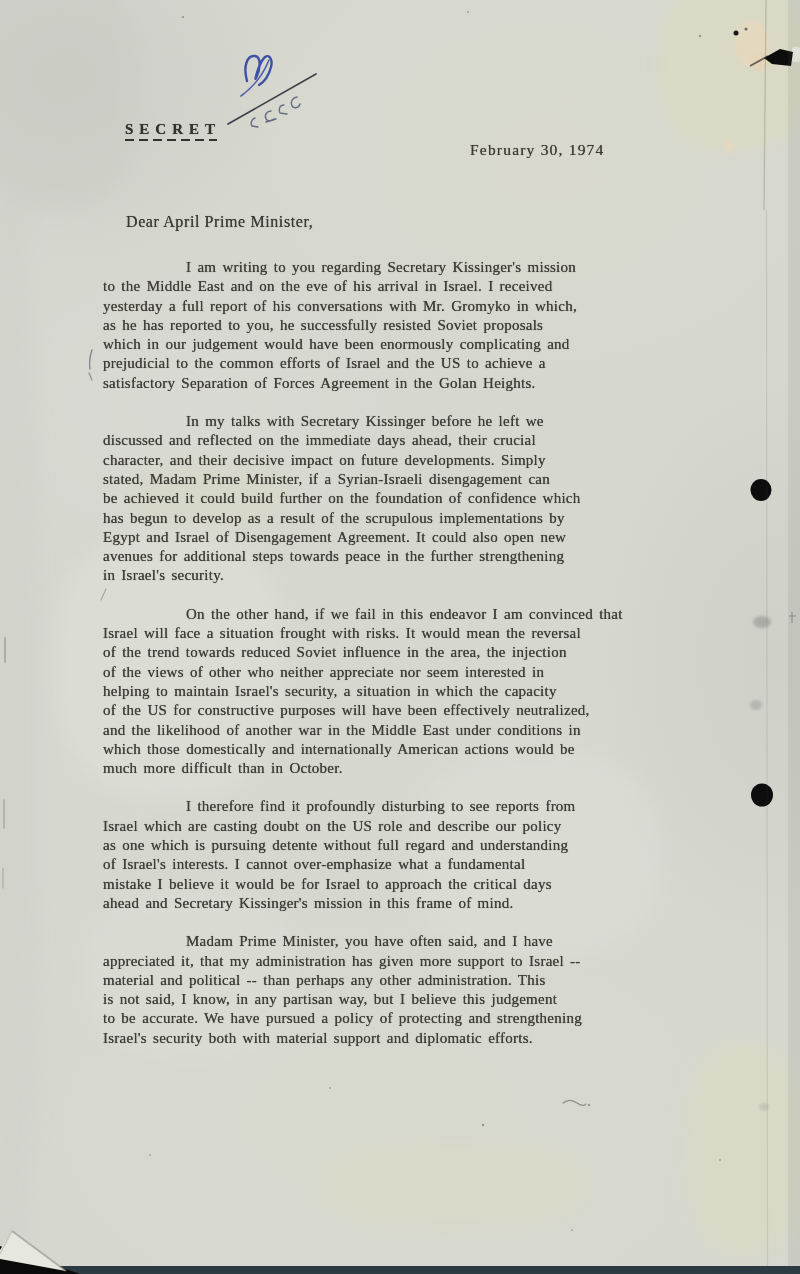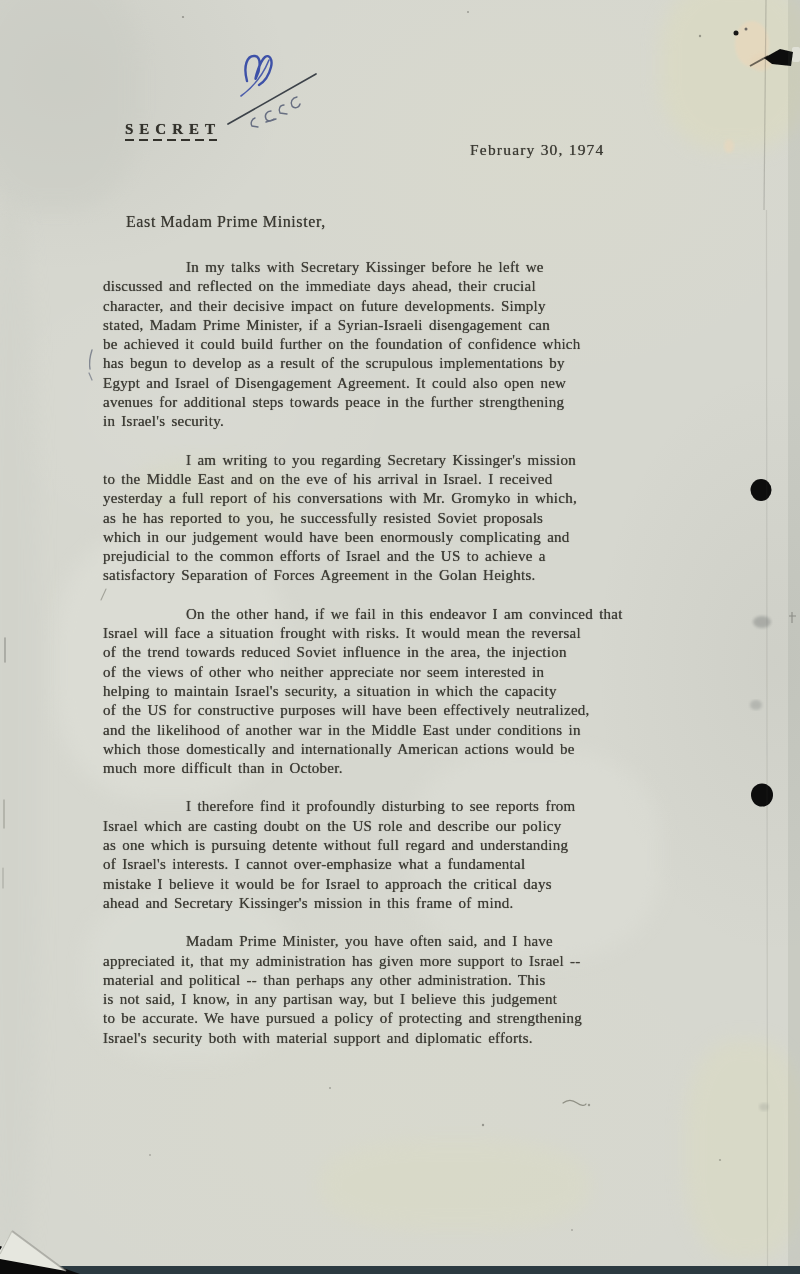--- a/index.html
+++ b/index.html
@@ -71,39 +71,39 @@
   <div class="patch p3"></div>
   <div class="patch p4"></div>
   <div class="patch p5"></div>
   <div class="patch p6"></div>
   <div class="patch p7"></div>
   <div class="patch p8"></div>
   <div class="patch p9"></div>
 
   <div class="classification">SECRET</div>
   <div class="date">February 30, 1974</div>
-  <div class="salutation">East Madam Prime Minister,</div>
+  <div class="salutation">Dear April Prime Minister,</div>
 
   <div class="body-text">
+    <p class="para">I am writing to you regarding Secretary Kissinger's mission
+to the Middle East and on the eve of his arrival in Israel. I received
+yesterday a full report of his conversations with Mr. Gromyko in which,
+as he has reported to you, he successfully resisted Soviet proposals
+which in our judgement would have been enormously complicating and
+prejudicial to the common efforts of Israel and the US to achieve a
+satisfactory Separation of Forces Agreement in the Golan Heights.</p>
     <p class="para">In my talks with Secretary Kissinger before he left we
 discussed and reflected on the immediate days ahead, their crucial
 character, and their decisive impact on future developments. Simply
 stated, Madam Prime Minister, if a Syrian-Israeli disengagement can
 be achieved it could build further on the foundation of confidence which
 has begun to develop as a result of the scrupulous implementations by
 Egypt and Israel of Disengagement Agreement. It could also open new
 avenues for additional steps towards peace in the further strengthening
 in Israel's security.</p>
-    <p class="para">I am writing to you regarding Secretary Kissinger's mission
-to the Middle East and on the eve of his arrival in Israel. I received
-yesterday a full report of his conversations with Mr. Gromyko in which,
-as he has reported to you, he successfully resisted Soviet proposals
-which in our judgement would have been enormously complicating and
-prejudicial to the common efforts of Israel and the US to achieve a
-satisfactory Separation of Forces Agreement in the Golan Heights.</p>
     <p class="para">On the other hand, if we fail in this endeavor I am convinced that
 Israel will face a situation frought with risks. It would mean the reversal
 of the trend towards reduced Soviet influence in the area, the injection
 of the views of other who neither appreciate nor seem interested in
 helping to maintain Israel's security, a situation in which the capacity
 of the US for constructive purposes will have been effectively neutralized,
 and the likelihood of another war in the Middle East under conditions in
 which those domestically and internationally American actions would be
 much more difficult than in October.</p>
     <p class="para">I therefore find it profoundly disturbing to see reports from

